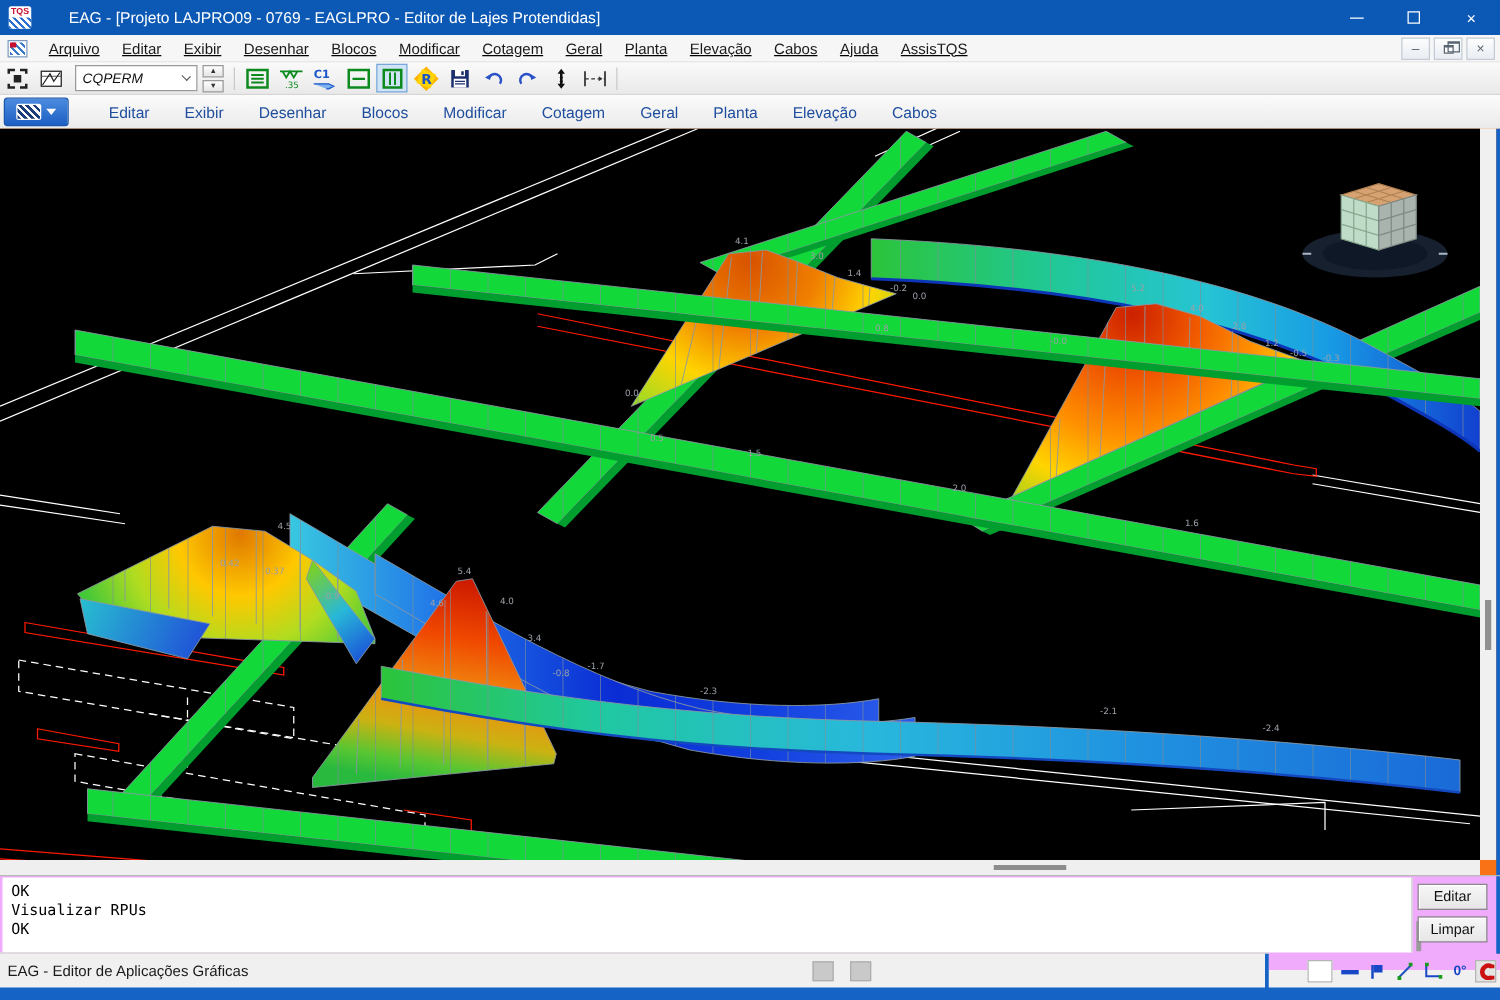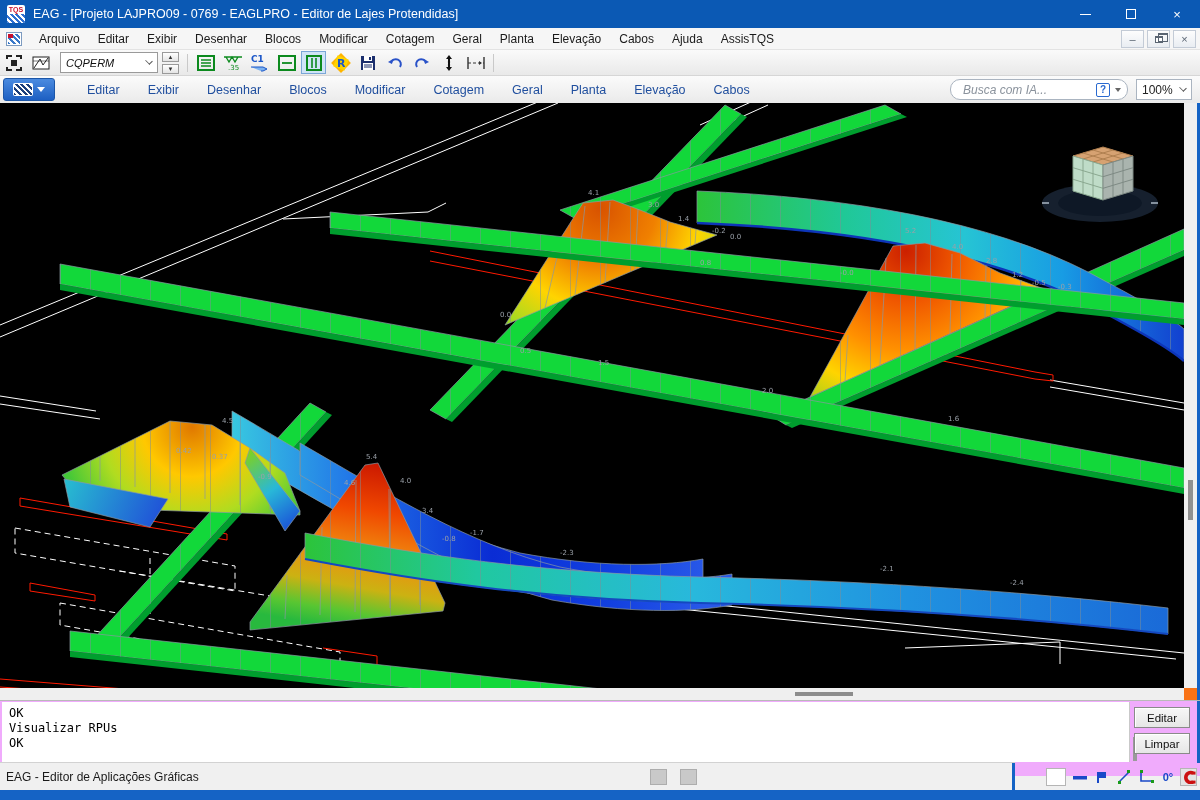--- a/index.html
+++ b/index.html
@@ -1,32 +1,32 @@
 <!DOCTYPE html>
 <html><head>
 <meta charset="utf-8">
 <style>
   * { margin:0; padding:0; box-sizing:border-box; }
   html,body { width:1200px; height:800px; overflow:hidden; background:#000; }
   #win { position:relative; width:1200px; height:800px; font-family:"Liberation Sans",sans-serif; background:#f0f0f0; }
 
   
-  #titlebar { position:absolute; left:0; top:0; width:1200px; height:28px; background:#0b59b4; display:flex; align-items:center; }
+  #titlebar { position:absolute; left:0; top:0; width:1200px; height:28px; background:#0b59b4; display:flex; align-items:center;gap:22px; }
   #tqs-icon { width:18px; height:18px; margin-left:7px; background:#fff; border-radius:2px; position:relative; overflow:hidden; }
   #tqs-icon .t { position:absolute; top:0; left:0; right:0; font:bold 7px "Liberation Sans",sans-serif; color:#c8102e; text-align:center; line-height:9px; }
   #tqs-icon .h { position:absolute; bottom:0; left:0; right:0; height:9px;
      background:repeating-linear-gradient(45deg,#2d6fd1 0 2px,#fff 2px 4px); }
   #title-text { color:#fff; font-size:12.5px; margin-left:8px; white-space:nowrap; }
   .wbtns { position:absolute; right:0; top:0; height:28px; display:flex; }
   .wbtn { width:46px; height:28px; display:flex; align-items:center; justify-content:center; color:#fff; font-size:13px; }
   .wbtn .sq { width:10px; height:10px; border:1px solid #fff; }
   .wbtn .mindash { width:11px; height:0; border-top:1px solid #fff; }
 
   
-  #menubar { position:absolute; left:0; top:28px; width:1200px; height:22px; background:#f6f6f6; display:flex; align-items:center; border-bottom:1px solid #e3e3e3; }
+  #menubar { position:absolute; left:0; top:28px; width:1200px; height:22px; background:#f6f6f6; display:flex; align-items:center; border-bottom:1px solid #e3e3e3;text-decoration:underline; }
   #doc-icon { width:16px; height:14px; margin-left:6px; background:#fff; border:1px solid #7d9bc0; position:relative; overflow:hidden; }
   #doc-icon i { position:absolute; inset:1px; background:repeating-linear-gradient(45deg,#3a78c8 0 2px,#fff 2px 4px); }
   #doc-icon u { position:absolute; left:1px; top:1px; width:5px; height:4px; background:#c8102e; }
   #menu-items { display:flex; margin-left:8px; }
   .menu-item { font-size:12px; color:#1a1a1a; padding:3px 9px; cursor:default; }
   .mdi-btns { position:absolute; right:4px; top:2px; display:flex; gap:3px; }
   .mdi-btn { width:23px; height:18px; border:1px solid #c3cbd6; background:linear-gradient(#fdfdfd,#e9edf2); color:#5a6572; font-size:11px; display:flex; align-items:center; justify-content:center; }
   .mdi-btn .r1 { width:8px; height:7px; border:1px solid #5a6572; border-top-width:2px; position:relative; background:#fff; }
   .mdi-btn .r1:before { content:""; position:absolute; left:2px; top:-5px; width:8px; height:6px; border:1px solid #5a6572; border-top-width:2px; }
 
@@ -250,31 +250,20 @@
         <span class="rtab">Exibir</span>
         <span class="rtab">Desenhar</span>
         <span class="rtab">Blocos</span>
         <span class="rtab">Modificar</span>
         <span class="rtab">Cotagem</span>
         <span class="rtab">Geral</span>
         <span class="rtab">Planta</span>
         <span class="rtab">Elevação</span>
         <span class="rtab">Cabos</span>
       </div>
-    <div id="ribbon-right">
-      <div id="search-box">
-        <span class="ph">Busca com IA...</span>
-        <span class="help">?</span>
-        <span class="dn"></span>
-      </div>
-      <div id="zoom-box">
-        <span>100%</span>
-        <span class="chev"></span>
-      </div>
-    </div>
   </div>
 
   <div id="canvas-wrap">
     <svg id="scene" viewBox="0 0 1184 585" preserveAspectRatio="none">
       <defs>
         <pattern id="ticks" width="30" height="600" patternUnits="userSpaceOnUse">
           <line x1="0" y1="0" x2="0" y2="600" stroke="#7d8d98" stroke-width="1"></line>
         </pattern>
         <radialGradient id="gA" gradientUnits="userSpaceOnUse" cx="600" cy="105" r="200">
           <stop offset="0" stop-color="#d85200"></stop>

